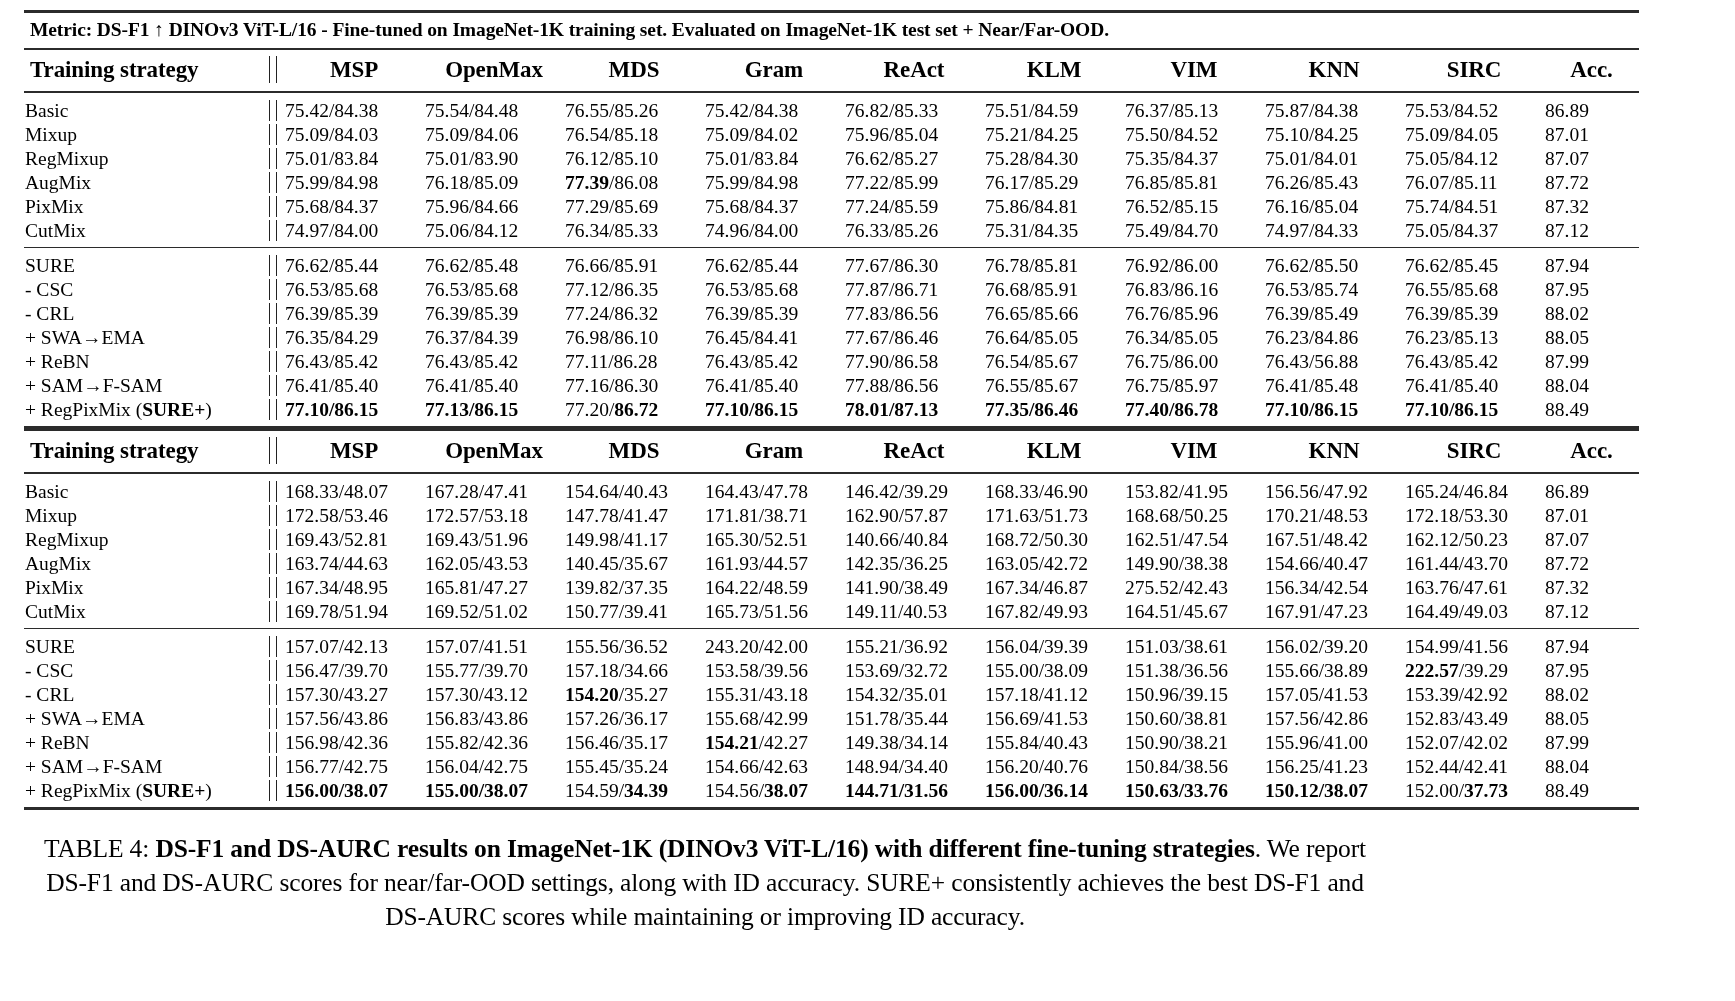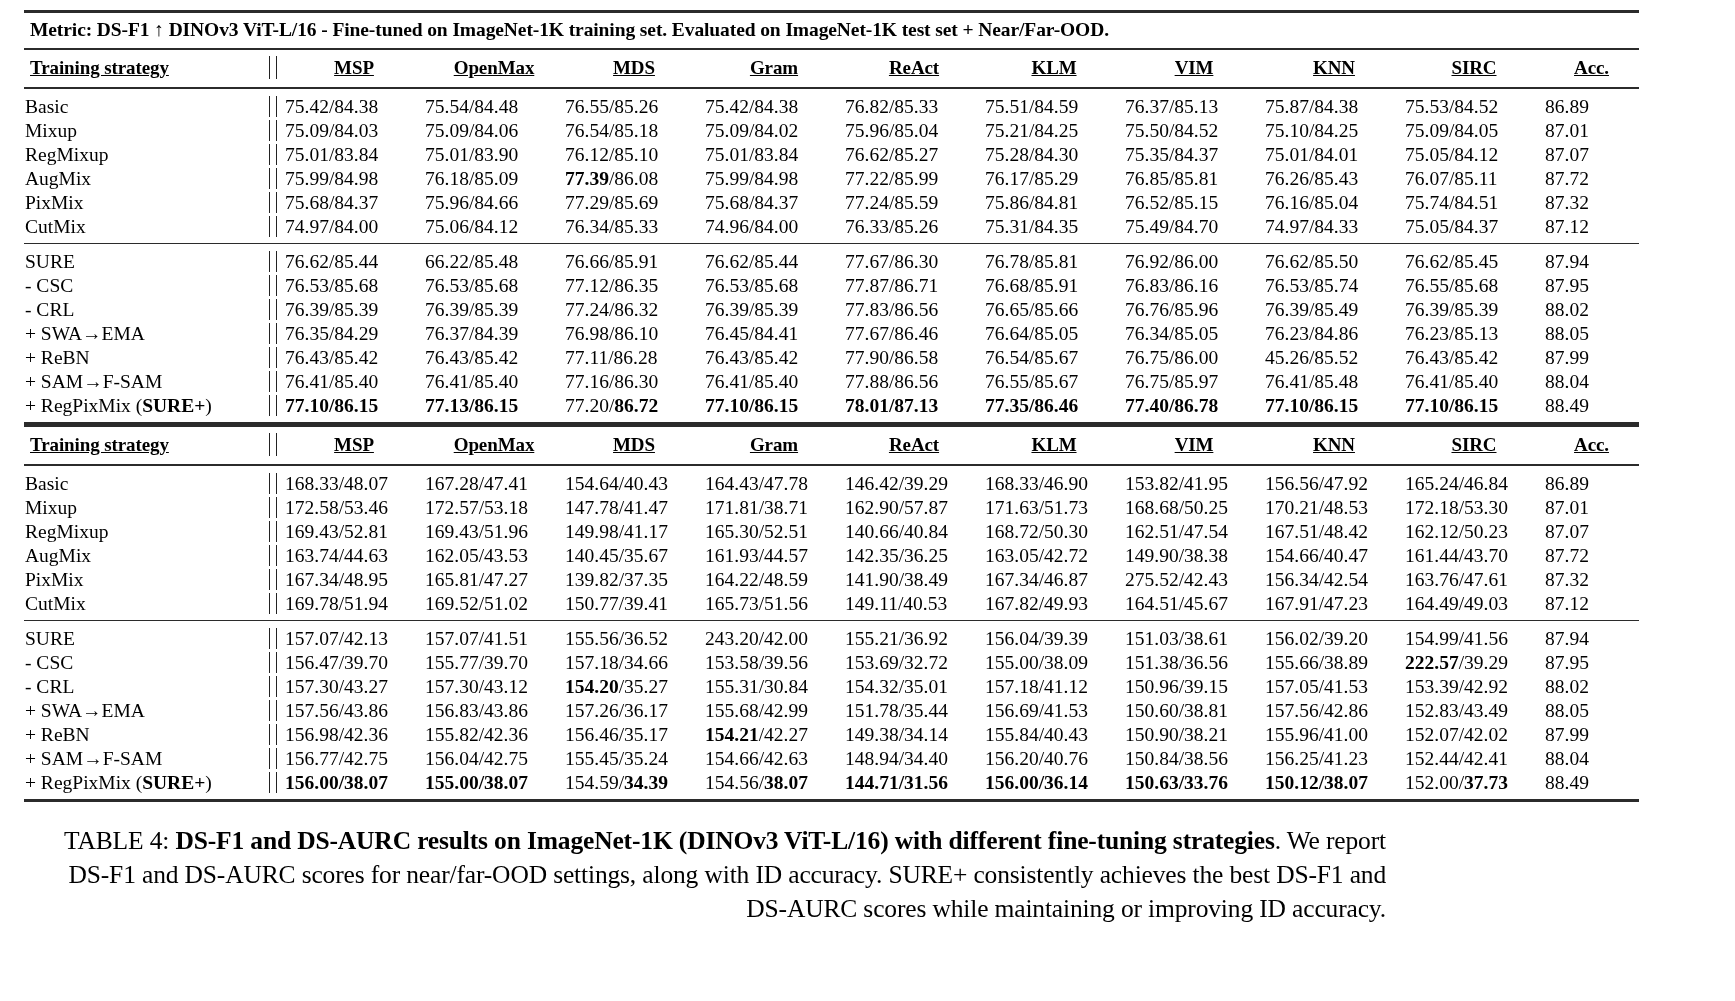--- a/index.html
+++ b/index.html
@@ -55,25 +55,24 @@
 
   .metric-row td {
     font-weight: bold;
     font-size: 19.5px;
     text-align: left;
     padding: 6px 0 7px 6px;
     letter-spacing: -0.1px;
   }
   .head-row th {
     font-weight: bold;
-    font-size: 19px;
+    font-size: 23px;
     padding: 7px 0 8px 0;
     text-align: center;
     letter-spacing: -0.1px;
-    text-decoration: underline;
   }
   .head-row th.strategy {
     text-align: left;
     padding-left: 6px;
   }
   .head-row th.dbl, td.dbl {
     width: 20px;
     padding: 0;
     text-align: center;
   }
@@ -91,21 +90,21 @@
   
   col.c-strategy { width: 238px; }
   col.c-sep { width: 22px; }
   col.c-m { width: 140px; }
   col.c-acc { width: 95px; }
 
   .caption {
     margin-top: 22px;
     font-size: 25.5px;
     line-height: 1.33;
-    text-align: right;
+    text-align: center;
     letter-spacing: -0.15px;
   }
   .caption b { font-weight: bold; }
 </style>
 </head>
 <body>
 
 <div class="page">
 
   <table class="tbl">
@@ -243,21 +242,21 @@
         <tr class="rule-thin">
           <td colspan="12"></td>
         </tr>
         <tr class="spacer-sm">
           <td colspan="12"></td>
         </tr>
         <tr>
           <td class="strategy">SURE</td>
           <td class="dbl"><span class="dblbar"></span></td>
           <td>76.62/85.44</td>
-          <td>66.22/85.48</td>
+          <td>76.62/85.48</td>
           <td>76.66/85.91</td>
           <td>76.62/85.44</td>
           <td>77.67/86.30</td>
           <td>76.78/85.81</td>
           <td>76.92/86.00</td>
           <td>76.62/85.50</td>
           <td>76.62/85.45</td>
           <td>87.94</td>
         </tr>
         <tr>
@@ -305,21 +304,21 @@
         <tr>
           <td class="strategy">+ ReBN</td>
           <td class="dbl"><span class="dblbar"></span></td>
           <td>76.43/85.42</td>
           <td>76.43/85.42</td>
           <td>77.11/86.28</td>
           <td>76.43/85.42</td>
           <td>77.90/86.58</td>
           <td>76.54/85.67</td>
           <td>76.75/86.00</td>
-          <td>45.26/85.52</td>
+          <td>76.43/56.88</td>
           <td>76.43/85.42</td>
           <td>87.99</td>
         </tr>
         <tr>
           <td class="strategy">+ SAM→F-SAM</td>
           <td class="dbl"><span class="dblbar"></span></td>
           <td>76.41/85.40</td>
           <td>76.41/85.40</td>
           <td>77.16/86.30</td>
           <td>76.41/85.40</td>
@@ -493,21 +492,21 @@
           <td>155.66/38.89</td>
           <td><b>222.57</b>/39.29</td>
           <td>87.95</td>
         </tr>
         <tr>
           <td class="strategy">- CRL</td>
           <td class="dbl"><span class="dblbar"></span></td>
           <td>157.30/43.27</td>
           <td>157.30/43.12</td>
           <td><b>154.20</b>/35.27</td>
-          <td>155.31/30.84</td>
+          <td>155.31/43.18</td>
           <td>154.32/35.01</td>
           <td>157.18/41.12</td>
           <td>150.96/39.15</td>
           <td>157.05/41.53</td>
           <td>153.39/42.92</td>
           <td>88.02</td>
         </tr>
         <tr>
           <td class="strategy">+ SWA→EMA</td>
           <td class="dbl"><span class="dblbar"></span></td>

